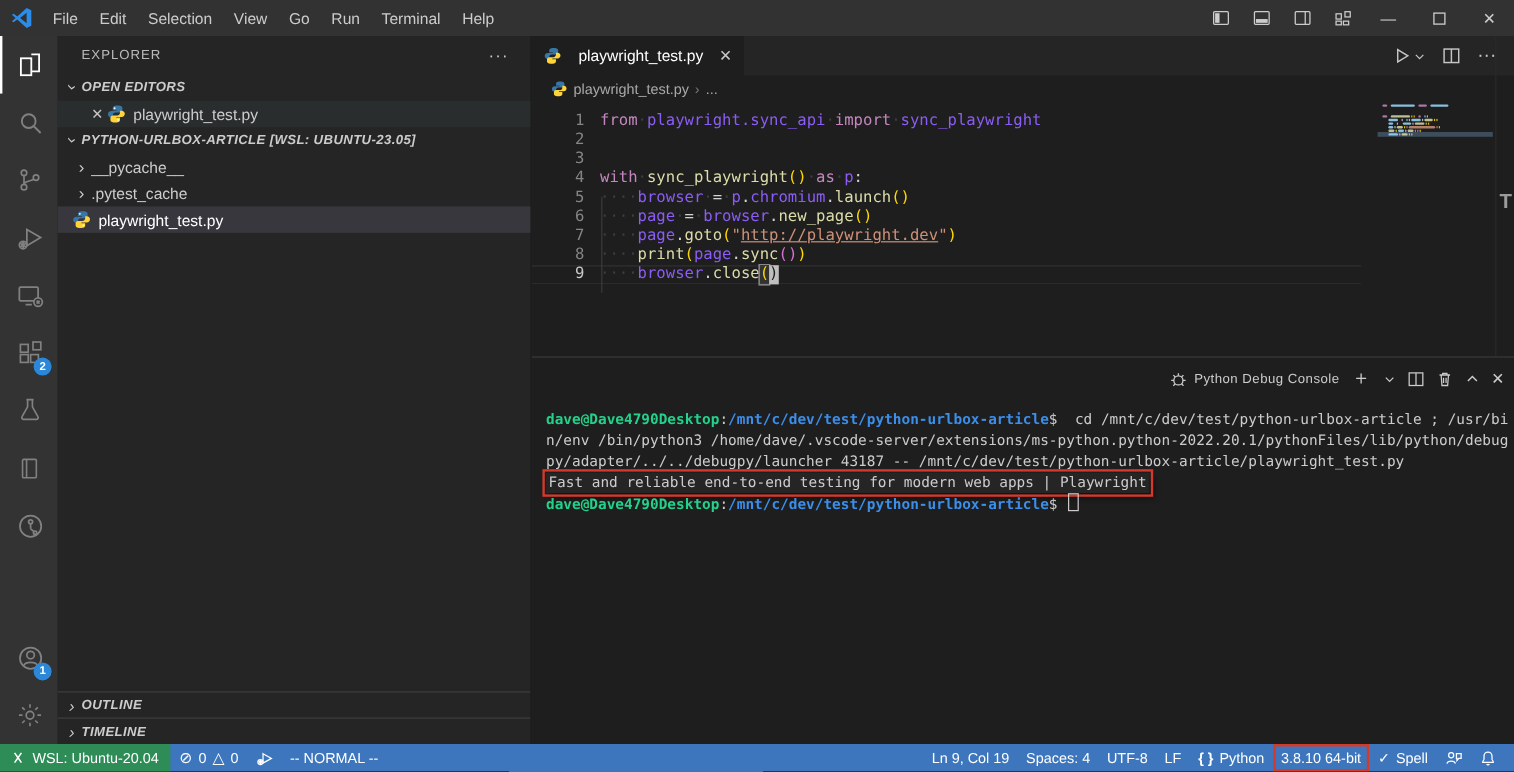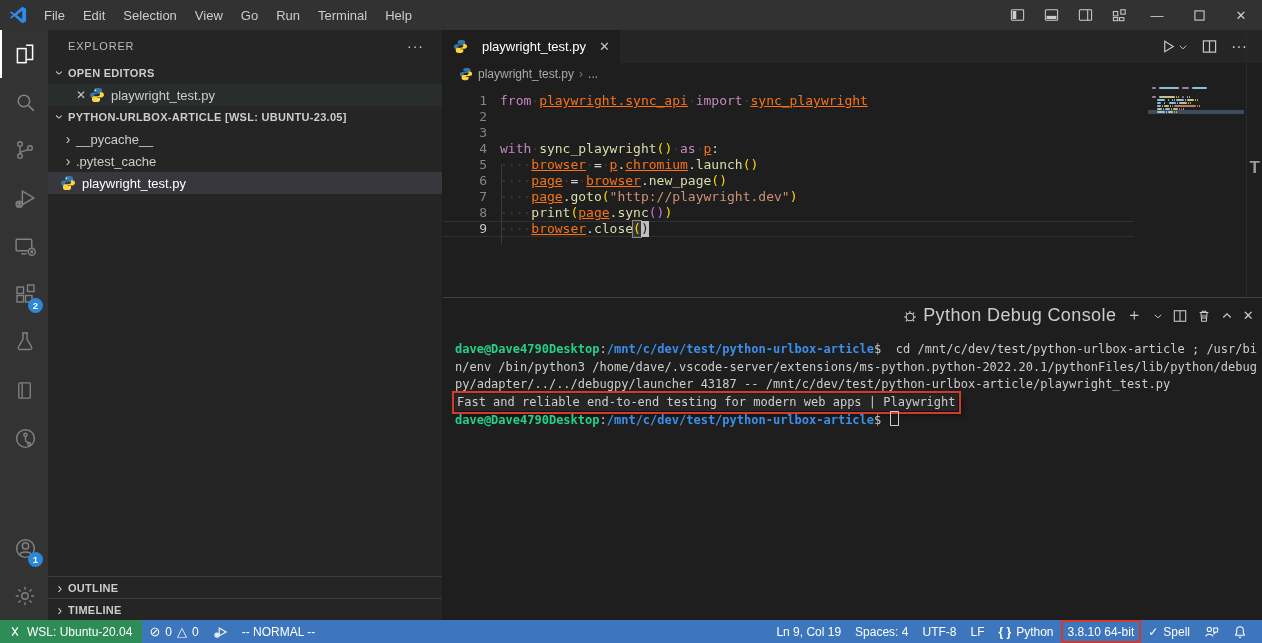--- a/index.html
+++ b/index.html
@@ -31,21 +31,21 @@
     background:#2b88d8;color:#fff;font-size:9.5px;display:flex;align-items:center;justify-content:center;
     padding:0 2px;box-sizing:border-box;font-weight:bold;}
 
   
   .sidebar{position:absolute;left:48px;top:30px;width:395px;height:590px;background:#252526;
     color:#cccccc;font-size:13px;border-right:1px solid #1b1b1c;box-sizing:border-box;}
   .sb-title{height:32px;display:flex;align-items:center;padding:0 18px 0 20px;font-size:11px;
     color:#bbbbbb;letter-spacing:0.8px;}
   .sb-title-actions{margin-left:auto;color:#cccccc;font-size:14px;letter-spacing:1px;}
   .sec-header{height:22px;display:flex;align-items:center;font-weight:bold;font-size:11px;
-    color:#cccccc;padding-left:4px;letter-spacing:0.3px;}
+    color:#cccccc;padding-left:4px;letter-spacing:0.3px;font-style:italic;}
   .sec-chevron{width:16px;text-align:center;font-weight:normal;display:inline-block;
     color:#cccccc;font-size:14px;}
   .chev-open{display:inline-block;transform:rotate(90deg);}
   .row{height:22px;display:flex;align-items:center;white-space:nowrap;}
   .row .close-x{width:16px;margin-left:25px;color:#c5c5c5;font-size:12px;text-align:center;}
   .row.open-ed{background:#2a2d2e;}
   .row.selected{background:#37373d;color:#ffffff;}
   .file-icon{width:16px;height:16px;margin-right:6px;flex:none;}
   .folder-chev{width:16px;margin-left:12px;color:#cccccc;font-size:14px;text-align:center;flex:none;}
   .file-pad{margin-left:12px;}
@@ -66,24 +66,24 @@
   .crumb-sep{font-size:12px;color:#7a7a7a;}
 
   .code{position:absolute;top:55px;left:0;right:0;bottom:0;overflow:hidden;
     font-family:"DejaVu Sans Mono",monospace;font-size:13px;line-height:16px;padding-top:8px;}
   .code-lines{margin-right:128px;}
   .code-line{display:flex;white-space:pre;position:relative;}
   .code-line.current{box-shadow:inset 0 1px 0 #313132, inset 0 -1px 0 #313132;}
   .lnum{width:44px;text-align:right;color:#858585;flex:none;margin-right:13px;}
   .code-line.current .lnum{color:#c6c6c6;}
   .tk-kw{color:#c586c0;}
-  .tk-var{color:#f97316;text-decoration:underline;}
+  .tk-var{color:#8b5cf6;}
   .tk-fn{color:#dcdcaa;}
   .tk-str{color:#ce9178;}
-  .tk-stru{color:#ce9178;}
+  .tk-stru{color:#ce9178;text-decoration:underline;}
   .tk-txt{color:#d4d4d4;}
   .tk-p1{color:#ffd700;}
   .tk-p2{color:#da70d6;}
   .tk-ws{color:#3e3e42;}
   .tk-match{color:#ffd700;background:rgba(90,90,90,0.35);box-shadow:0 0 0 1px #888;}
   .tk-cursor{background:#bfbfbf;color:#1e1e1e;}
   .indent-guide{position:absolute;left:58px;top:79px;width:1px;height:80px;background:#3b3b3b;}
 
   .minimap{position:absolute;right:18px;top:2px;width:96px;height:210px;}
   .mm-line{position:absolute;left:4px;height:2px;display:flex;}
@@ -95,21 +95,21 @@
 
   
   .panel{position:absolute;left:443px;top:297px;width:819px;height:323px;background:#1e1e1e;
     border-top:1px solid rgba(128,128,128,0.35);box-sizing:border-box;}
   .panel-header{height:35px;display:flex;align-items:center;padding:0 8px 0 10px;color:#969696;
     font-size:11px;letter-spacing:0.4px;}
   .panel-tab{padding:0 10px;height:100%;display:flex;align-items:center;border-bottom:1px solid transparent;box-sizing:border-box;}
   .panel-tab.active{color:#e7e7e7;border-bottom-color:#e7e7e7;}
   .panel-actions{margin-left:auto;display:flex;align-items:center;gap:10px;color:#cccccc;font-size:13px;}
   .pa-btn{display:flex;align-items:center;gap:5px;}
-  .console-label{font-size:18px;color:#cccccc;}
+  .console-label{font-size:11px;color:#cccccc;}
   .terminal{padding:8px 0 0 12px;font-family:"DejaVu Sans Mono",monospace;font-size:12px;
     line-height:17.5px;color:#cccccc;}
   .term-line{white-space:pre;}
   .t-green{color:#23d18b;font-weight:bold;}
   .t-blue{color:#3b8eea;font-weight:bold;}
   .t-fg{color:#cccccc;}
   .red-box{display:inline-block;outline:2px solid #d33a2c;outline-offset:1px;
     box-shadow:4px 4px 5px rgba(0,0,0,0.5);background:#252525;padding:0 2px;}
   .term-cursor{display:inline-block;width:7px;height:13px;border:1px solid #cccccc;
     vertical-align:-2px;margin-left:1px;}

